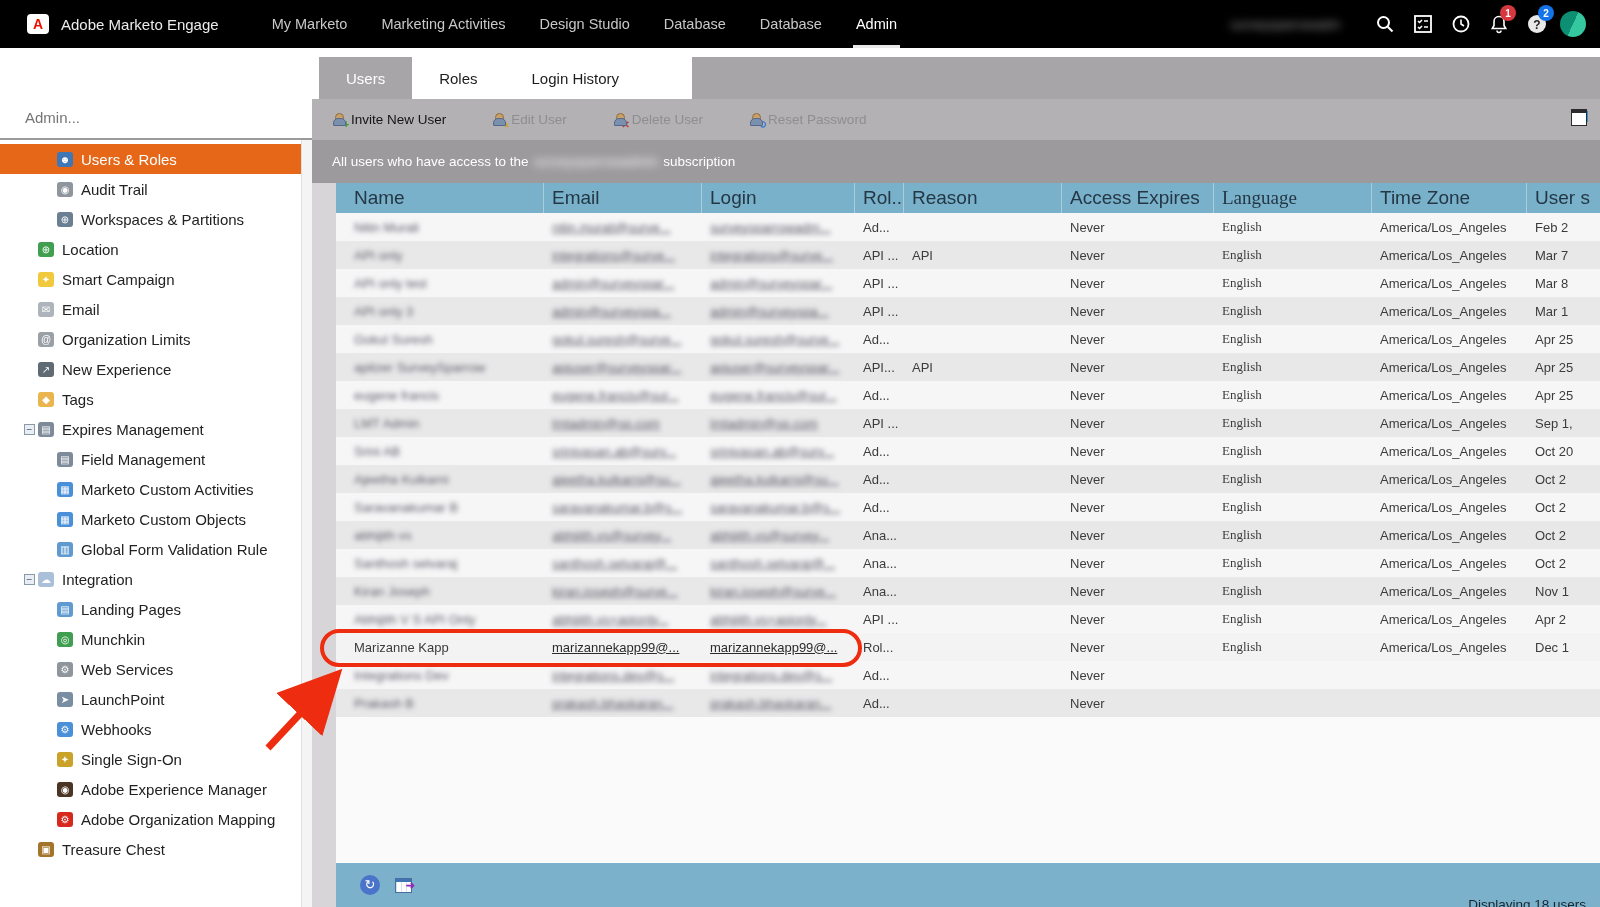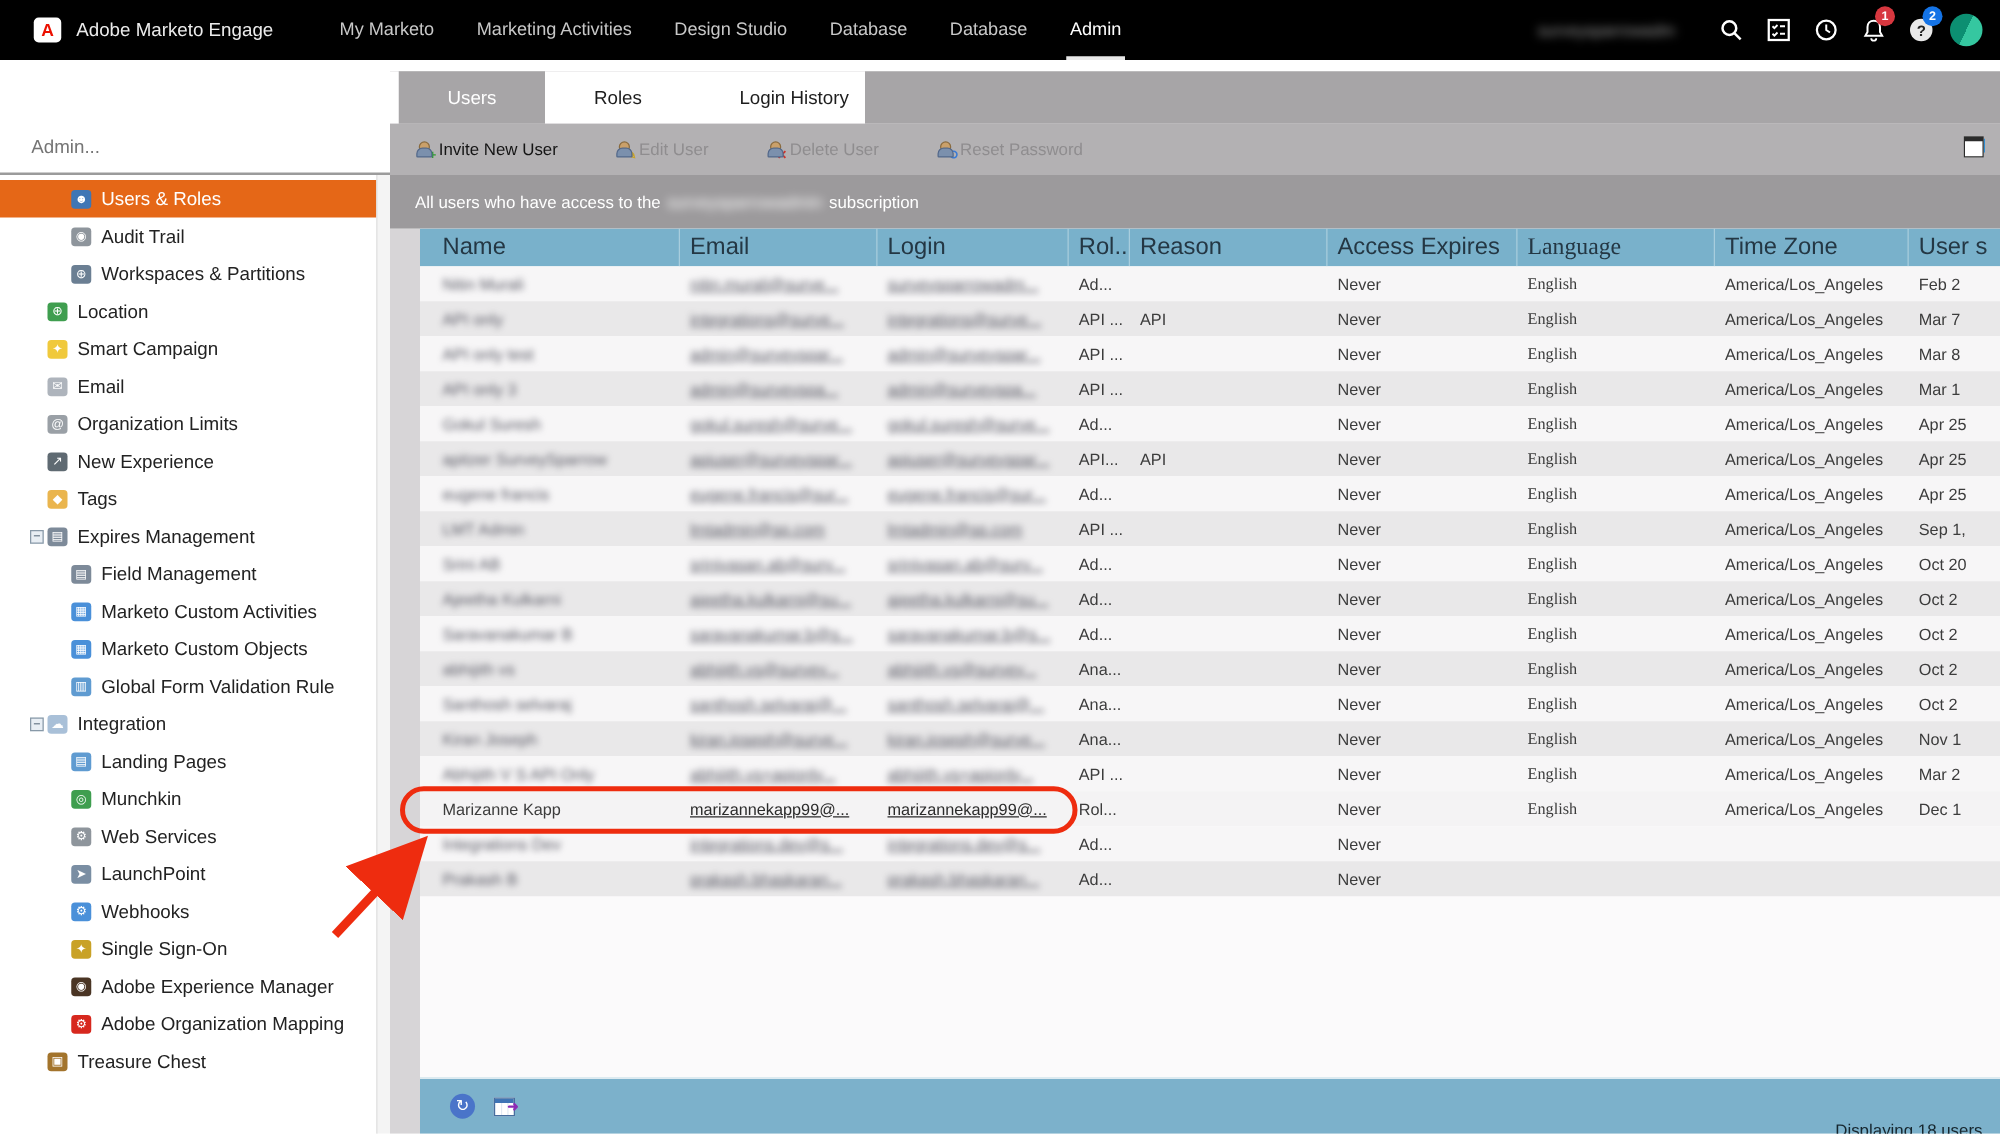--- a/index.html
+++ b/index.html
@@ -50,21 +50,21 @@
   .expbox { width:11px; height:11px; border:1px solid #8899a8; background:#e8eef4; color:#44566a;
     font-size:10px; line-height:9px; text-align:center; margin-right:3px; flex:none; }
   .chip { width:16px; height:15px; border-radius:3px; margin-right:8px; flex:none; color:#fff;
     font-size:10px; line-height:15px; text-align:center; overflow:hidden; }
 
   
   .main { flex:1; display:flex; flex-direction:column; background:#fff; }
   .tab-gap { height:9px; background:#fff; }
   .tabstrip { height:42px; background:#a7a5a7; display:flex; }
   .tabs-white { background:#fff; display:flex; padding-left:7px; width:380px; flex:none; }
-  .tab { height:100%; display:flex; align-items:center; padding:0 39px; font-size:15px;
+  .tab { height:100%; display:flex; align-items:center; padding:0 27px; font-size:15px;
     color:#1d1d1d; cursor:pointer; white-space:nowrap; }
   .tab.active { background:#a7a5a7; color:#fff; }
   .toolbar { height:41px; background:#b3b1b3; display:flex; align-items:center; padding-left:20px;
     position:relative; }
   .tbtn { display:flex; align-items:center; margin-right:46px; font-size:13.5px; cursor:pointer;
     white-space:nowrap; }
   .tbtn.enabled { color:#141414; }
   .tbtn.disabled { color:#8f8d8f; cursor:default; }
   .person { width:13px; height:14px; position:relative; margin-right:6px; flex:none; }
   .person::before { content:""; position:absolute; top:0; left:3px; width:7px; height:7px;
@@ -746,21 +746,21 @@
               <div class="td c-expires">
                 <span>Never</span>
               </div>
               <div class="td c-lang">
                 <span>English</span>
               </div>
               <div class="td c-tz">
                 <span>America/Los_Angeles</span>
               </div>
               <div class="td c-since">
-                <span>Mar 2</span>
+                <span>Apr 2</span>
               </div>
             </div>
             <div class="trow hl">
               <div class="td c-name">
                 <span>Marizanne Kapp</span>
               </div>
               <div class="td c-email">
                 <span class="lnk ">marizannekapp99@...</span>
               </div>
               <div class="td c-login">

